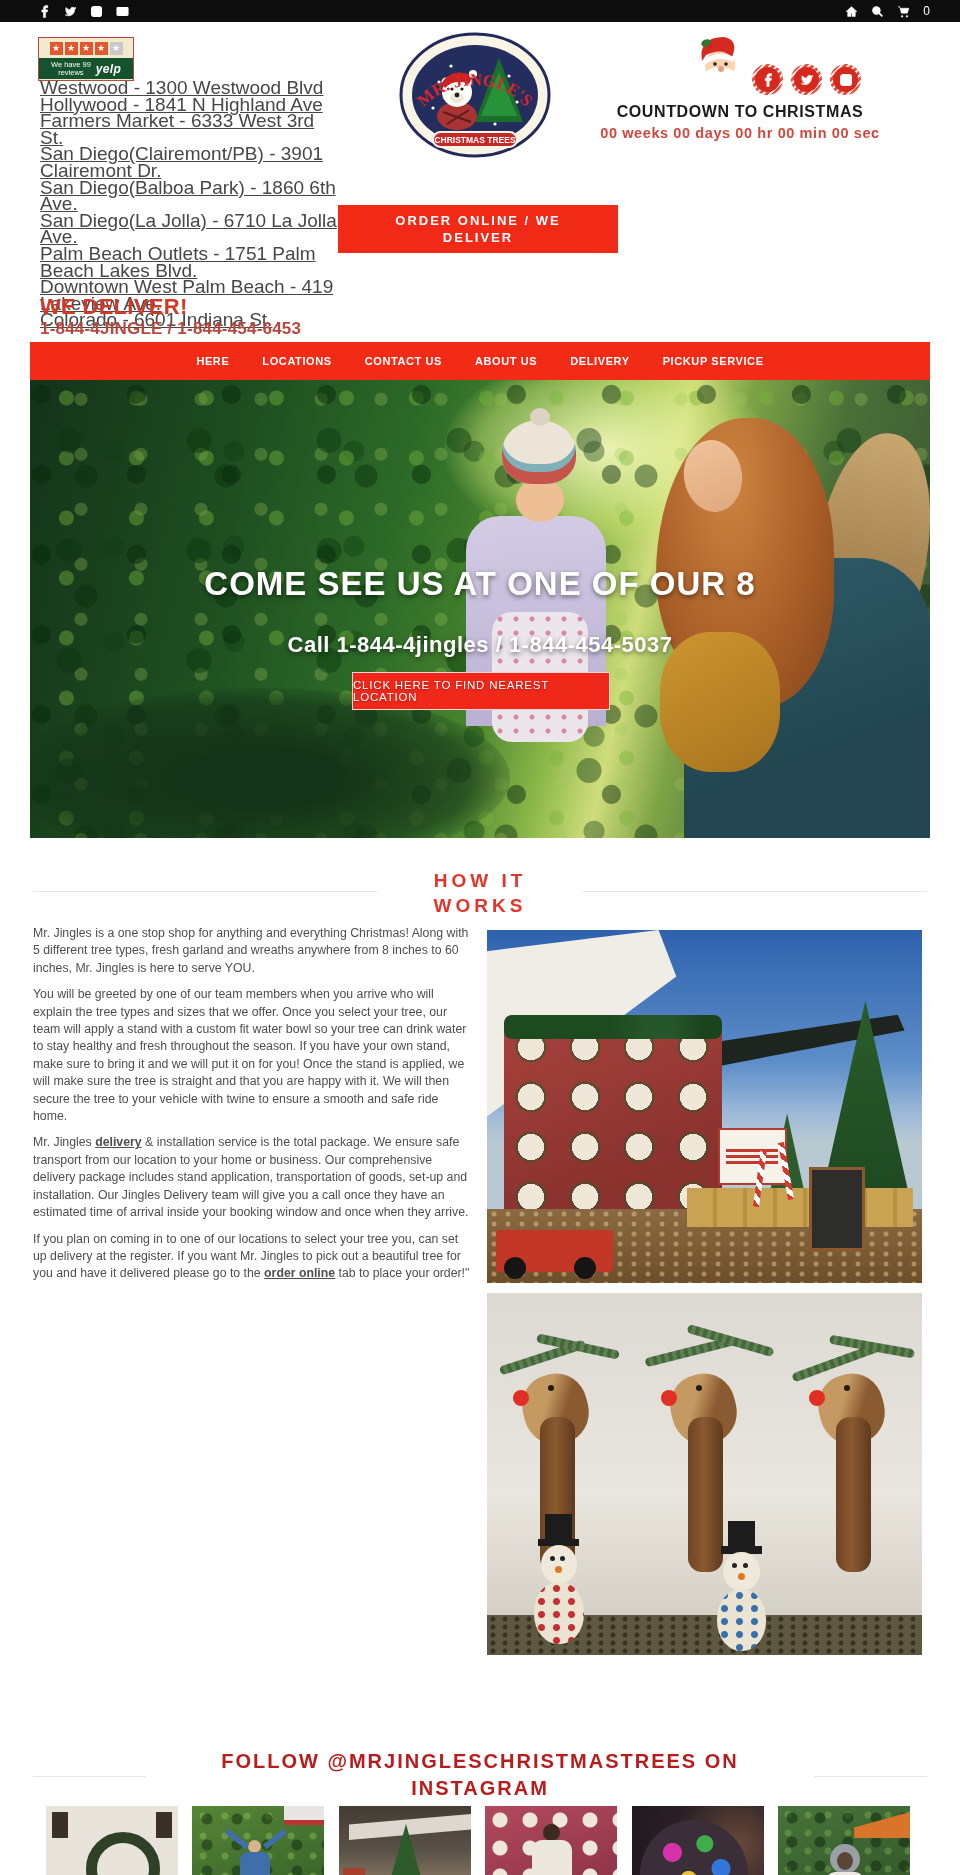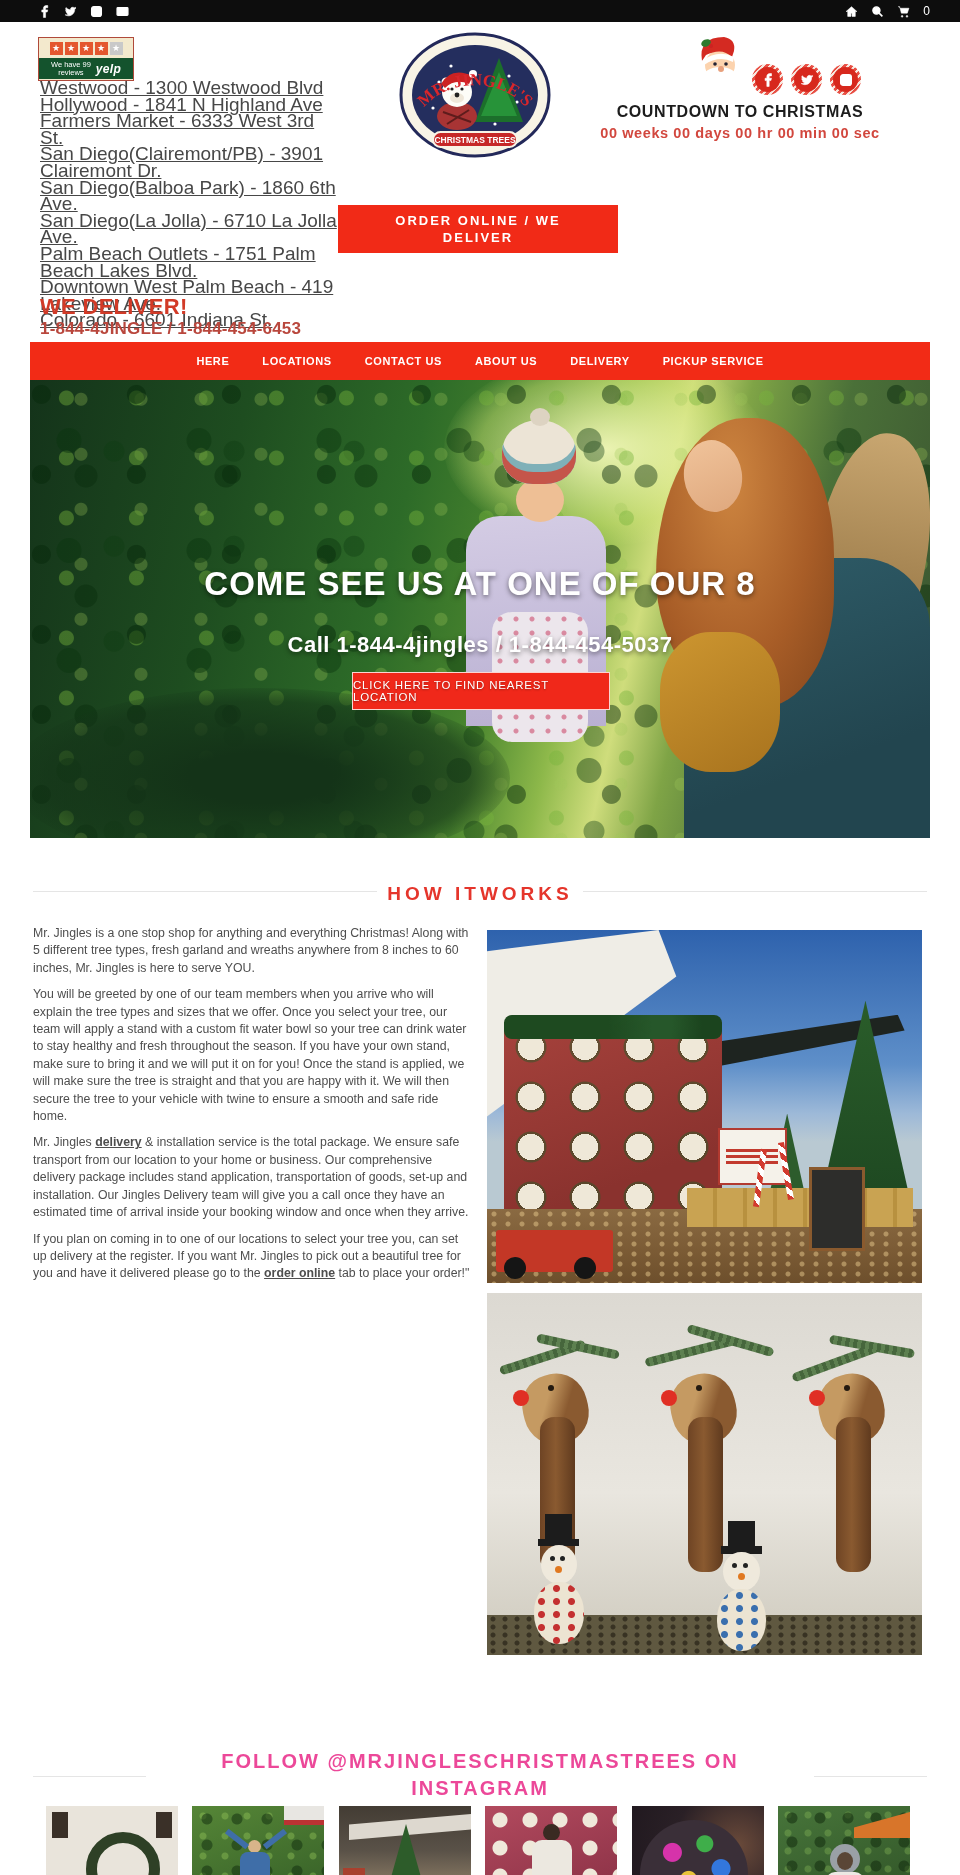--- a/index.html
+++ b/index.html
@@ -93,25 +93,25 @@
   .ht2{top:218px;font-size:33px;letter-spacing:1px}
   .ht3{top:252px;font-size:22px;letter-spacing:.5px}
   .hero-btn{position:absolute;left:322px;top:292px;width:258px;height:38px;background:#f0281a;
       border:1px solid rgba(255,255,255,.8);box-sizing:border-box;color:#fff;display:flex;
       align-items:center;justify-content:center;font-size:11.5px;letter-spacing:.8px;cursor:pointer;
       text-shadow:0 1px 2px rgba(0,0,0,.35)}
 
   
   .divider{position:absolute;left:33px;width:894px;height:1px;background:#e5e5e5}
   .hiw-box{position:absolute;left:377px;top:858px;width:206px;height:70px;background:#fff;
-      display:flex;flex-direction:row;align-items:center;justify-content:center}
+      display:flex;flex-direction:column;align-items:center;justify-content:center}
   .hiw-line{font-size:19px;font-weight:bold;color:#e5352b;letter-spacing:4px;line-height:25px}
   .follow-box{position:absolute;left:146px;top:1734px;width:668px;height:82px;background:#fff;
       display:flex;flex-direction:column;align-items:center;justify-content:center}
-  .follow-line{font-size:20px;font-weight:bold;color:#ec4899;letter-spacing:2px;line-height:27px}
+  .follow-line{font-size:20px;font-weight:bold;color:#b91c1c;letter-spacing:2px;line-height:27px}
 
   .copy{position:absolute;left:33px;top:925px;width:437px;color:#4e4e4e;font-size:12.3px;line-height:17.4px}
   .copy p{margin:0 0 9px 0}
   .inline-link{color:#4e4e4e;font-weight:bold;text-decoration:underline;cursor:pointer}
 
   
   .photo{position:absolute;left:487px;width:435px;overflow:hidden}
   .photo1{top:930px;height:353px;background:linear-gradient(180deg,#2e62ad 0%,#5e8fc9 38%,#9db9d8 52%,#b9c9d2 60%)}
   .p1-tent{position:absolute;left:0;top:0;width:68%;height:60%;background:#efede6;
       clip-path:polygon(0 10%,58% 0,64% 22%,0 88%)}

